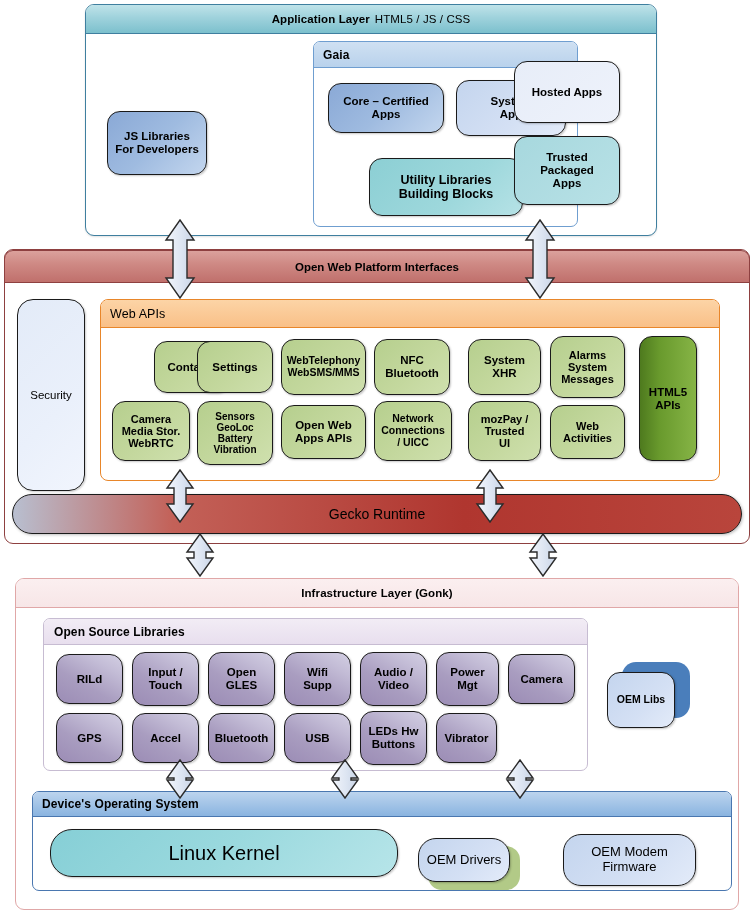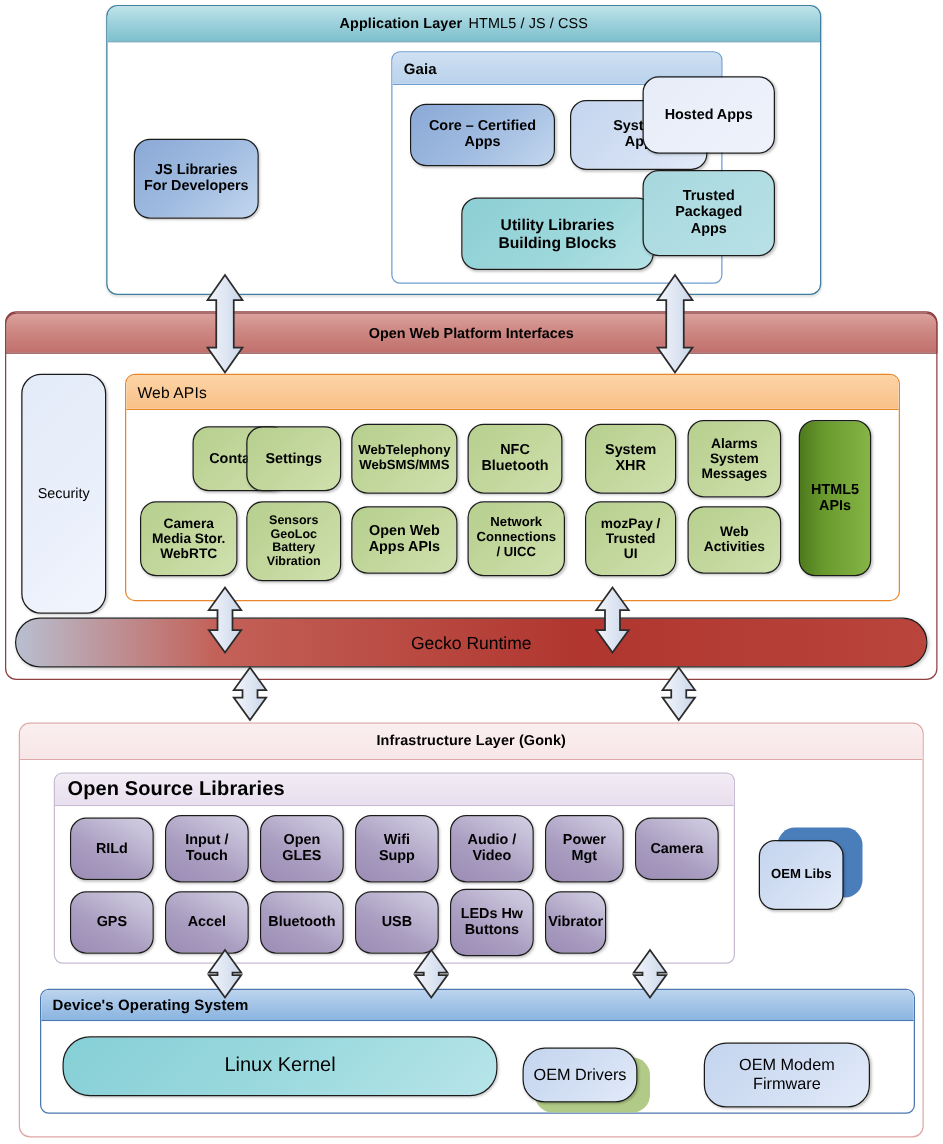--- a/index.html
+++ b/index.html
@@ -121,21 +121,21 @@
   }
 
   #osl{
     left:43px;top:618px;width:545px;height:153px;
     border:1px solid #c7bcd2;border-radius:7px;background:#fff;
   }
   #osl-head{
     height:26px;border-radius:6px 6px 0 0;
     background:linear-gradient(to bottom,#f2ecf5 0%,#e8dfee 100%);
     border-bottom:1px solid #c7bcd2;
-    justify-content:flex-start;padding-left:10px;font-size:16px;
+    justify-content:flex-start;padding-left:10px;font-size:12px;
   }
 
   #dos{
     left:32px;top:791px;width:700px;height:100px;
     border:1.4px solid #4a77b0;border-radius:7px;background:#fff;
   }
   #dos-head{
     height:25px;border-radius:6px 6px 0 0;
     background:linear-gradient(to bottom,#bcd4ee 0%,#8ab4e0 100%);
     border-bottom:1.2px solid #4a77b0;
@@ -415,40 +415,40 @@
       <div>
           <div>USB</div>
         </div>
     </div>
     <div class="node purple" style="left:316px;top:92px;width:67px;height:54px;">
       <div>
         <div>LEDs Hw</div>
         <div>Buttons</div>
       </div>
     </div>
-    <div class="node purple" style="left:392px;top:94px;width:49px;height:50px;">
+    <div class="node purple" style="left:392px;top:94px;width:61px;height:50px;">
       <div>
           <div>Vibrator</div>
         </div>
     </div>
   </div>
 
   <div class="abs blob blob-blue" style="left:622px;top:662px;width:68px;height:56px;"></div>
   <div class="node lightblue" style="left:607px;top:672px;width:68px;height:56px;font-size:10.5px;">
     <div>
         <div>OEM Libs</div>
       </div>
   </div>
 
   <div class="abs panel" id="dos">
     <div class="panel-head" id="dos-head">
       <span>Device's Operating System</span>
     </div>
 
-    <div class="node kernel thin" style="left:17px;top:37px;width:348px;height:48px;font-size:16px;border-radius:22px;">
+    <div class="node kernel thin" style="left:17px;top:37px;width:348px;height:48px;font-size:20px;border-radius:22px;">
       <div>
           <div>Linux Kernel</div>
         </div>
     </div>
   </div>
 
   <div class="abs blob blob-green" style="left:428px;top:846px;width:92px;height:44px;"></div>
   <div class="node lightblue thin" style="left:418px;top:838px;width:92px;height:44px;font-size:13px;border-radius:18px;">
     <div>
         <div>OEM Drivers</div>

